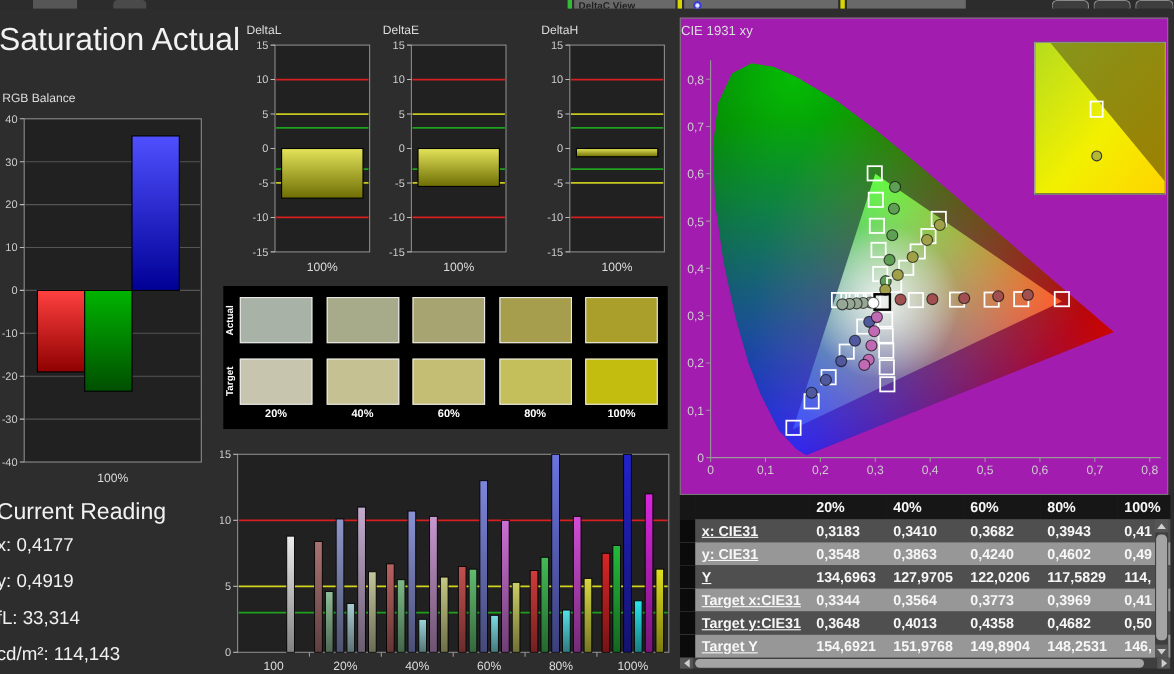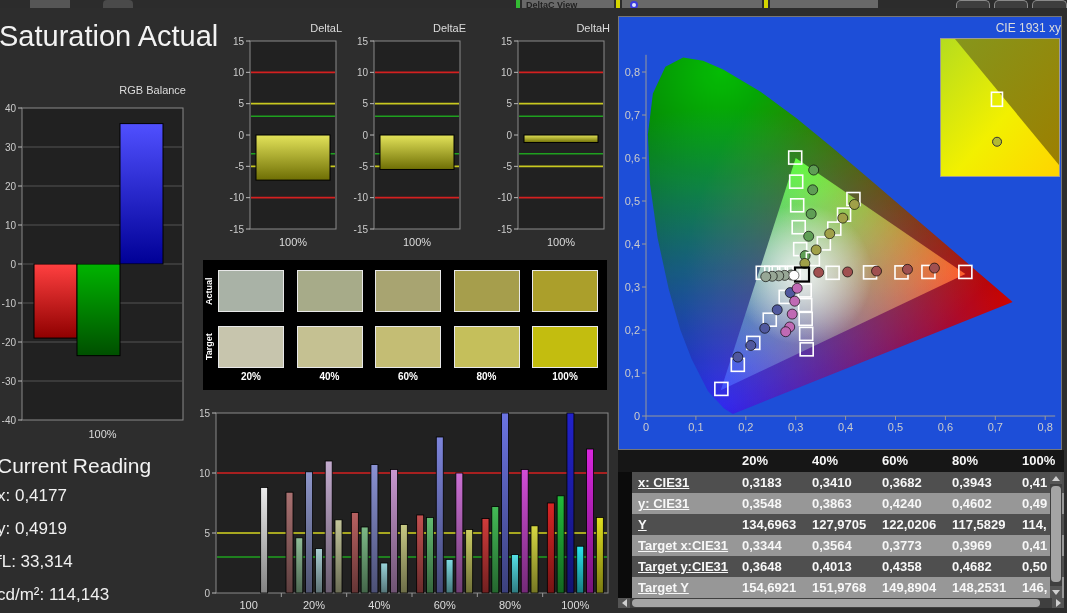--- a/index.html
+++ b/index.html
@@ -9,33 +9,33 @@
   
   #topbar{left:0;top:0;width:1067px;height:8px;background:#2c2c2c;overflow:hidden;}
   .tb-seg{position:absolute;top:0;height:8px;background:#696969;overflow:hidden;}
   .tb-tick{position:absolute;top:0;width:4px;height:8px;}
   .tb-tab{position:absolute;top:0;height:8px;background:#3e3e3e;border:1px solid #8a8a8a;border-bottom:none;border-radius:5px 5px 0 0;box-sizing:border-box;}
   .tb-text{font-size:9px;font-weight:bold;color:#222;line-height:10px;padding-left:4px;white-space:nowrap;}
   .tb-bluedot{position:absolute;top:1px;width:8px;height:8px;border:2px solid #3c3cdd;border-radius:50%;box-sizing:border-box;background:#dfe6ff;}
   
   #page-title{left:-1px;top:20px;font-size:29px;color:#f2f2f2;letter-spacing:0px;white-space:nowrap;}
   
-  .chart-title{position:absolute;width:100%;text-align:right;font-size:11px;color:#dcdcdc;}
+  .chart-title{position:absolute;width:100%;text-align:left;font-size:11px;color:#dcdcdc;}
   
   #swatch-panel{left:203px;top:260px;width:404px;height:130px;background:#000;}
   .sw-rowlabel{position:absolute;left:1px;width:14px;text-align:center;color:#fff;font-size:9px;font-weight:bold;
                writing-mode:vertical-rl;transform:rotate(180deg);}
   .sw{position:absolute;border:1px solid #e8e8e8;box-sizing:border-box;}
   .sw-col-label{position:absolute;color:#fff;font-size:10px;font-weight:bold;text-align:center;}
   
   #current-reading{left:-3px;top:454px;}
   #current-reading h2{margin:0 0 8px 0;font-size:21px;font-weight:normal;color:#f2f2f2;}
   .cr-item{font-size:17px;color:#f0f0f0;margin-bottom:13px;white-space:nowrap;}
   
-  #cie-panel{left:618px;top:16px;width:444px;height:434px;background:#1d4ed8;border:1px solid #777;box-sizing:border-box;}
+  #cie-panel{left:618px;top:16px;width:444px;height:434px;background:#a21caf;border:1px solid #777;box-sizing:border-box;}
   #cie-inset{position:absolute;left:321px;top:21px;width:120px;height:139px;border:1px solid #9a9a9a;box-sizing:border-box;background:#222;}
   
   #results-table{left:618px;top:450px;width:446px;height:158px;background:#2a2a2a;overflow:hidden;}
   .trow{position:relative;display:flex;width:468px;}
   .tcell{flex:none;box-sizing:border-box;padding:3px 0 0 6px;font-size:13px;font-weight:bold;color:#f7f7f7;
          white-space:nowrap;overflow:hidden;height:21px;}
   .gut{width:14px;background:#0b0b0b;padding:0;}
   .lbl{width:104px;text-decoration:underline;}
   .num{width:70px;}
   .thead .tcell{background:#161616;height:22px;}

